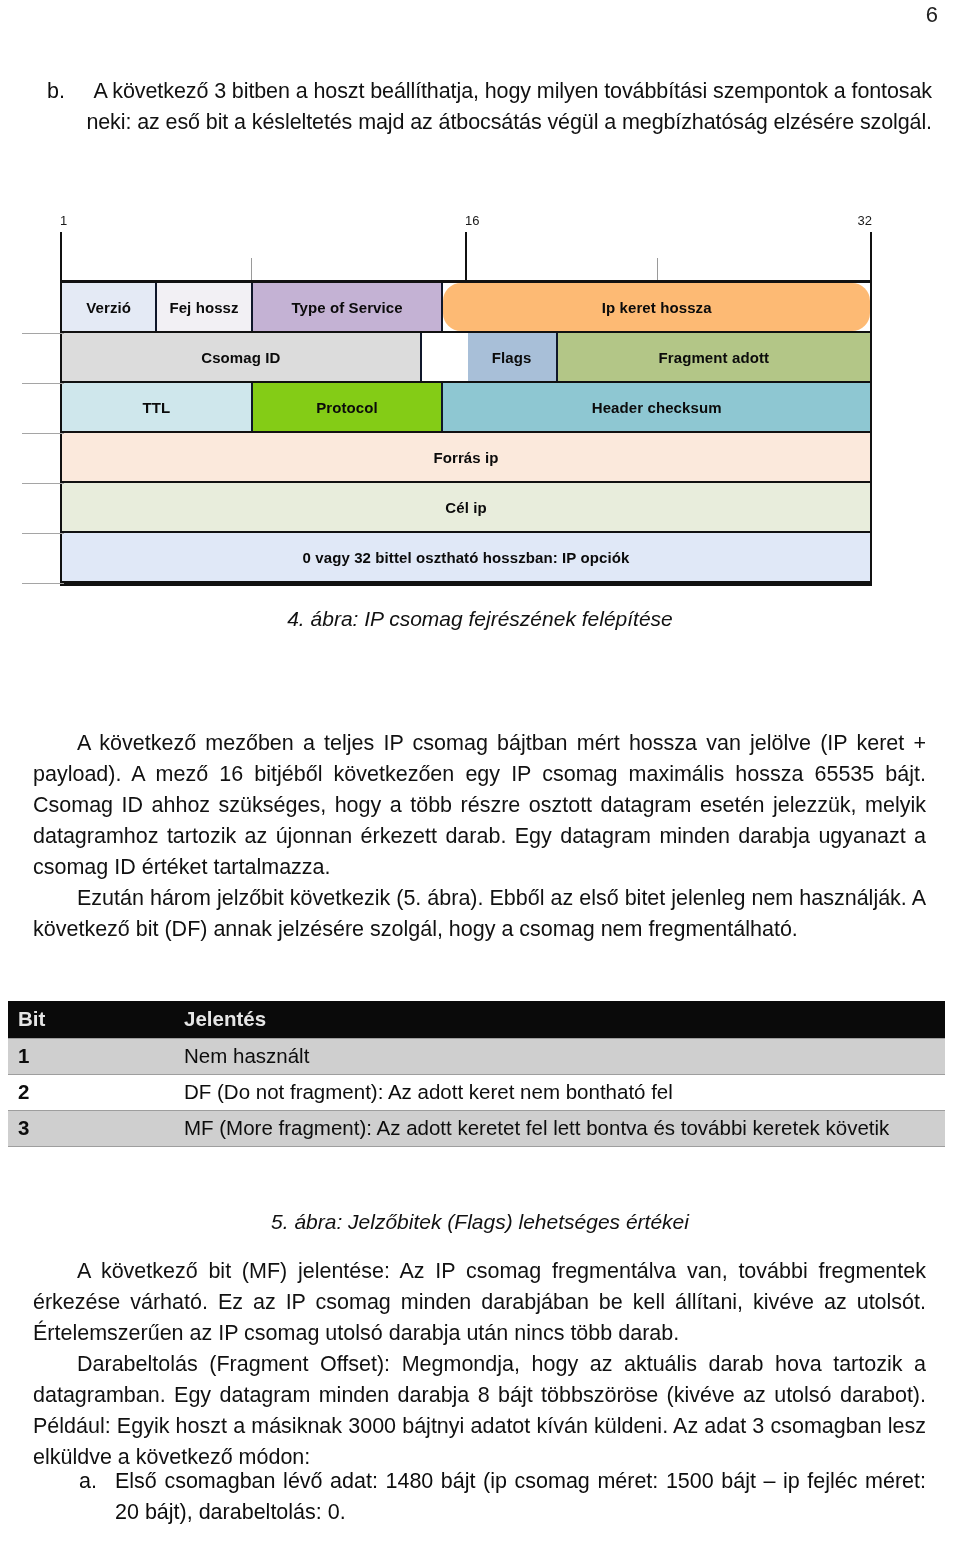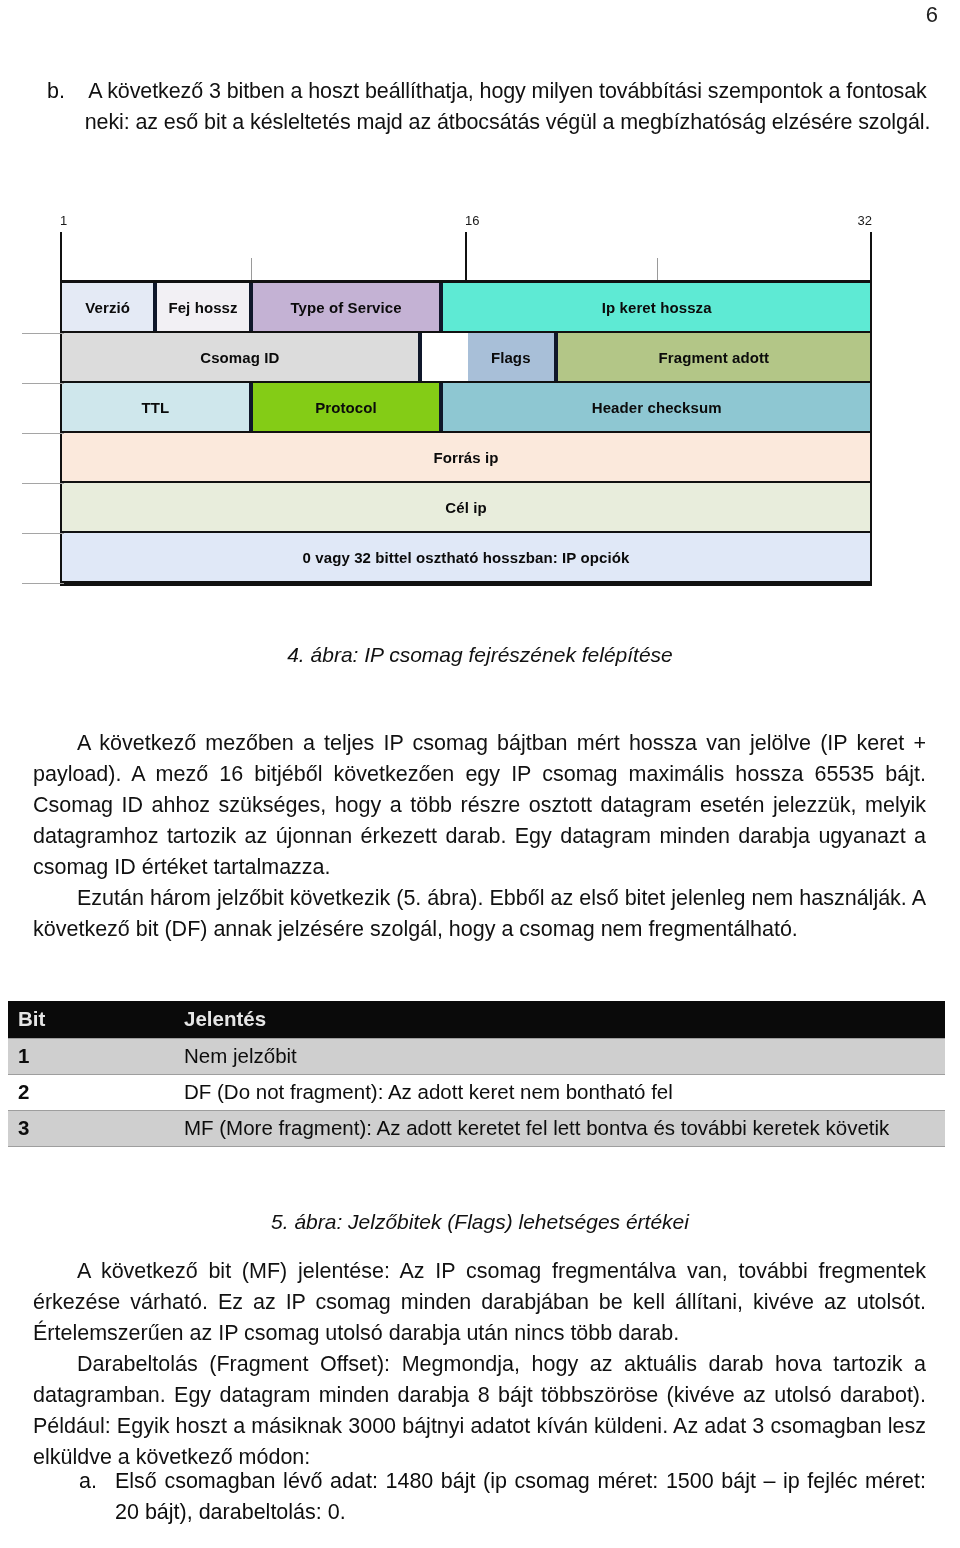--- a/index.html
+++ b/index.html
@@ -48,21 +48,21 @@
   .list-marker {
     width: 36px;
     flex: 0 0 36px;
     font-size: 21.5px;
     line-height: 31px;
   }
   .list-body {
     flex: 1 1 auto;
     font-size: 21.5px;
     line-height: 31px;
-    text-align: center;
+    text-align: right;
   }
 
   
   .diagram {
     position: absolute;
     top: 208px;
     left: 60px;
     width: 812px;
     height: 385px;
   }
@@ -109,21 +109,21 @@
     border-bottom: 2.5px solid #111;
   }
   .row:last-child { border-bottom: none; }
   .cell {
     display: flex;
     align-items: center;
     justify-content: center;
     font-size: 15px;
     font-weight: bold;
     color: #0b0b0b;
-    border-right: 4px solid #0f172a;
+    border-right: 2px solid #0f172a;
     letter-spacing: 0.1px;
     font-family: "Liberation Sans", sans-serif;
     overflow: hidden;
     white-space: nowrap;
   }
   .cell:last-child { border-right: none; }
 
   
   .guide {
     position: absolute;
@@ -136,21 +136,21 @@
   
   .caption {
     position: absolute;
     width: 960px;
     text-align: center;
     font-style: italic;
     font-size: 21px;
     line-height: 30px;
     color: #111;
   }
-  .cap-4 { top: 640px; left: 0; }
+  .cap-4 { top: 604px; left: 0; }
   .cap-5 { top: 1207px; left: 0; }
 
   
   .p-block {
     position: absolute;
     width: 893px;
     left: 33px;
     font-size: 21.5px;
     line-height: 31px;
     text-align: justify;
@@ -227,21 +227,21 @@
       <div class="ruler-label" style="right: 0px;">32</div>
       <div class="ruler-tick-major" style="right: 0px;"></div>
       <div class="ruler-tick-minor" style="left: calc(23.6% - 0.5px);"></div>
       <div class="ruler-tick-minor" style="left: calc(73.6% - 0.5px);"></div>
     </div>
   <div class="rows" id="diagram-rows">
       <div class="row">
         <div class="cell" style="width: 11.8%; background: rgb(228, 234, 245);">Verzió</div>
         <div class="cell" style="width: 11.8%; background: rgb(242, 240, 244);">Fej hossz</div>
         <div class="cell" style="width: 23.6%; background: rgb(196, 178, 212);">Type of Service</div>
-        <div class="cell" style="width: 52.8%; background: #5eead4;">Ip keret hossza</div>
+        <div class="cell" style="width: 52.8%; background: #fdba74; border-radius: 18px;">Ip keret hossza</div>
       </div>
       <div class="row">
         <div class="cell" style="width: 47.2%; background: rgb(220, 220, 220);">Csomag ID</div>
         <div class="cell" style="width: 11.8%; background: rgb(168, 191, 216); margin-left: 46px;">Flags</div>
         <div class="cell" style="width: 41%; background: rgb(179, 198, 135);">Fragment adott</div>
       </div>
       <div class="guide" style="top: 50px;"></div>
       <div class="row">
         <div class="cell" style="width: 23.6%; background: rgb(207, 231, 236);">TTL</div>
         <div class="cell" style="width: 23.6%; background: #84cc16;">Protocol</div>
@@ -274,21 +274,21 @@
 <table class="flags-table">
   <thead>
     <tr>
       <th class="col-bit">Bit</th>
       <th class="col-mean">Jelentés</th>
     </tr>
   </thead>
   <tbody id="flags-body">
       <tr class="row-shade">
         <td class="col-bit">1</td>
-        <td class="col-mean">Nem jelzőbit</td>
+        <td class="col-mean">Nem használt</td>
       </tr>
       <tr class="row-plain">
         <td class="col-bit">2</td>
         <td class="col-mean">DF (Do not fragment): Az adott keret nem bontható fel</td>
       </tr>
       <tr class="row-shade">
         <td class="col-bit">3</td>
         <td class="col-mean">MF (More fragment): Az adott keretet fel lett bontva és további keretek követik</td>
       </tr>
     </tbody>

